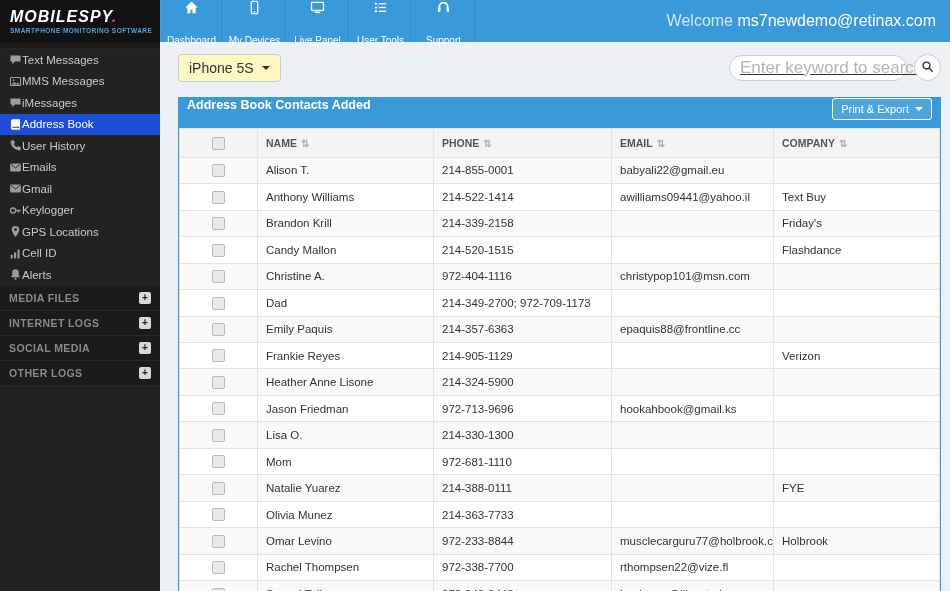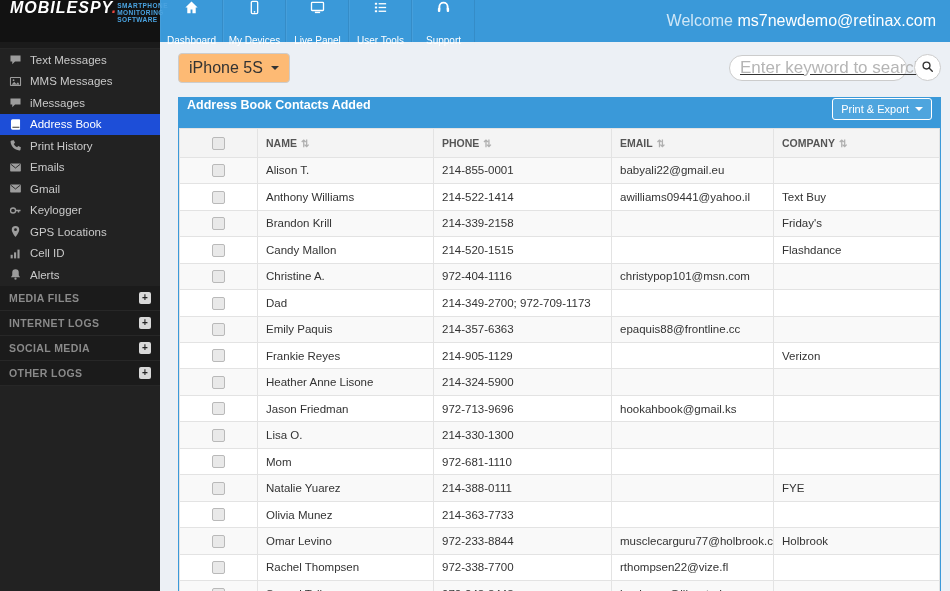--- a/index.html
+++ b/index.html
@@ -1,47 +1,47 @@
 <!DOCTYPE html>
 <html><head>
 <meta charset="utf-8">
 <style>
   * { box-sizing: border-box; margin: 0; padding: 0; }
   html,body { width:950px; height:591px; overflow:hidden; }
   body { font-family:"Liberation Sans", sans-serif; background:#ecf0f5; position:relative; }
 
   
   .topbar { position:absolute; top:0; left:0; right:0; height:42px; background:#3a99d9; display:flex; align-items:stretch; z-index:5; }
-  .logo { width:160px; background:#121212; display:flex; flex-direction:row; justify-content:space-between; padding-left:10px; flex:none; cursor:pointer; }
+  .logo { width:160px; background:#121212; display:flex; flex-direction:column; justify-content:center; padding-left:10px; flex:none; cursor:pointer; }
   .logo-line { font-size:16px; font-weight:bold; font-style:italic; color:#fff; letter-spacing:1px; line-height:1; }
   .logo-spy { color:#fff; }
   .logo-dot { color:#e8483f; }
   .logo-tag { font-size:6.5px; color:#4aa3e0; letter-spacing:.45px; margin-top:2px; font-weight:bold; }
   .nav-items { display:flex; align-items:stretch; }
   .nav-item { width:63px; display:flex; flex-direction:column; align-items:center; justify-content:center; color:#fff; border-right:1px solid rgba(0,0,0,.08); border-left:1px solid rgba(255,255,255,.06); cursor:pointer; padding-top:3px; }
   .nav-item .icn { color:#fff; height:15px; }
   .nav-item .icn svg { width:15px; height:15px; display:block; }
   .nav-label { font-size:10px; margin-top:20px; white-space:nowrap; }
   .welcome { margin-left:auto; align-self:center; padding-right:14px; font-size:16px; color:#cfe7f7; }
   .welcome .email { color:#ffffff; }
 
   
   .sidebar { position:absolute; top:24px; left:0; bottom:0; width:160px; background:#222; z-index:4; }
   .side-sec { display:flex; align-items:center; justify-content:space-between; padding:6px 9px; background:#1b1b1b; color:#8a8a8a; font-size:10.5px; font-weight:bold; letter-spacing:.4px; cursor:pointer; border-bottom:1px solid #272727; }
   .toggle-box { width:12px; height:12px; background:#d9d9d9; color:#222; border-radius:2px; font-size:10px; line-height:12px; text-align:center; font-weight:bold; }
-  .side-item { display:flex; align-items:center; gap:8px; padding:4px 9px; color:#c9c9c9; font-size:11.5px; cursor:pointer; height:21.5px; }
+  .side-item { display:flex; align-items:center; padding:4px 9px; color:#c9c9c9; font-size:11.5px; cursor:pointer; height:21.5px; }
   .side-item .icn { width:13px; height:13px; color:#9c9c9c; flex:none; }
   .side-item .icn svg { width:13px; height:13px; display:block; }
   .side-item.active { background:#1d4ed8; color:#fff; }
   .side-item.active .icn { color:#fff; }
 
   
   .main { position:absolute; left:160px; top:42px; right:0; bottom:0; background:#ecf0f5; overflow:hidden; }
   .toolbar { display:flex; justify-content:space-between; align-items:center; margin:12px 9px 0 18px; height:27px; }
-  .device-btn { display:flex; align-items:center; gap:8px; background:#fdba74; border:1px solid #ccc; border-radius:4px; padding:5px 10px; font-size:16px; color:#333; cursor:pointer; font-family:inherit; }
+  .device-btn { display:flex; align-items:center; gap:8px; background:#fef9c3; border:1px solid #ccc; border-radius:4px; padding:5px 10px; font-size:14px; color:#333; cursor:pointer; font-family:inherit; }
   .caret { display:inline-block; width:0; height:0; border-left:4px solid transparent; border-right:4px solid transparent; border-top:4px solid currentColor; }
   .search-area { display:flex; align-items:center; gap:7px; }
   .search-pill { width:178px; height:26px; background:#fff; border:1px solid #ccc; border-radius:14px; display:flex; align-items:center; padding:0 10px; }
   .search-pill input { border:none; outline:none; flex:1; font-size:17px; font-family:inherit; color:#333; background:transparent;text-decoration:underline; }
   .search-pill input::placeholder { color:#b5b5b5; }
   .search-pill .caret { color:#777; }
   .search-btn { width:27px; height:27px; border-radius:50%; background:#fff; border:1px solid #ccc; display:flex; align-items:center; justify-content:center; cursor:pointer; color:#333; }
   .search-btn svg { width:13px; height:13px; }
 
   
@@ -167,21 +167,21 @@
           </svg>
         </span>
         <span>Address Book</span>
       </div>
       <div class="side-item">
         <span class="icn">
           <svg viewBox="0 0 16 16">
             <path fill="currentColor" d="M3.2 1.8 6 1.4l1.4 3.2-1.6 1.5a9.8 9.8 0 0 0 4.1 4.1l1.5-1.6 3.2 1.4-.4 2.8c-.1.8-.8 1.4-1.6 1.3C6.9 13.5 2.5 9.1 1.9 3.4c-.1-.8.5-1.5 1.3-1.6z"></path>
           </svg>
         </span>
-        <span>Print History</span>
+        <span>User History</span>
       </div>
       <div class="side-item">
         <span class="icn">
           <svg viewBox="0 0 16 16">
             <rect fill="currentColor" x="1.4" y="3" width="13.2" height="10" rx="1"></rect>
             <path d="M2 3.8l6 4.8 6-4.8" fill="none" stroke="#222" stroke-width="1.1"></path>
           </svg>
         </span>
         <span>Emails</span>
       </div>

